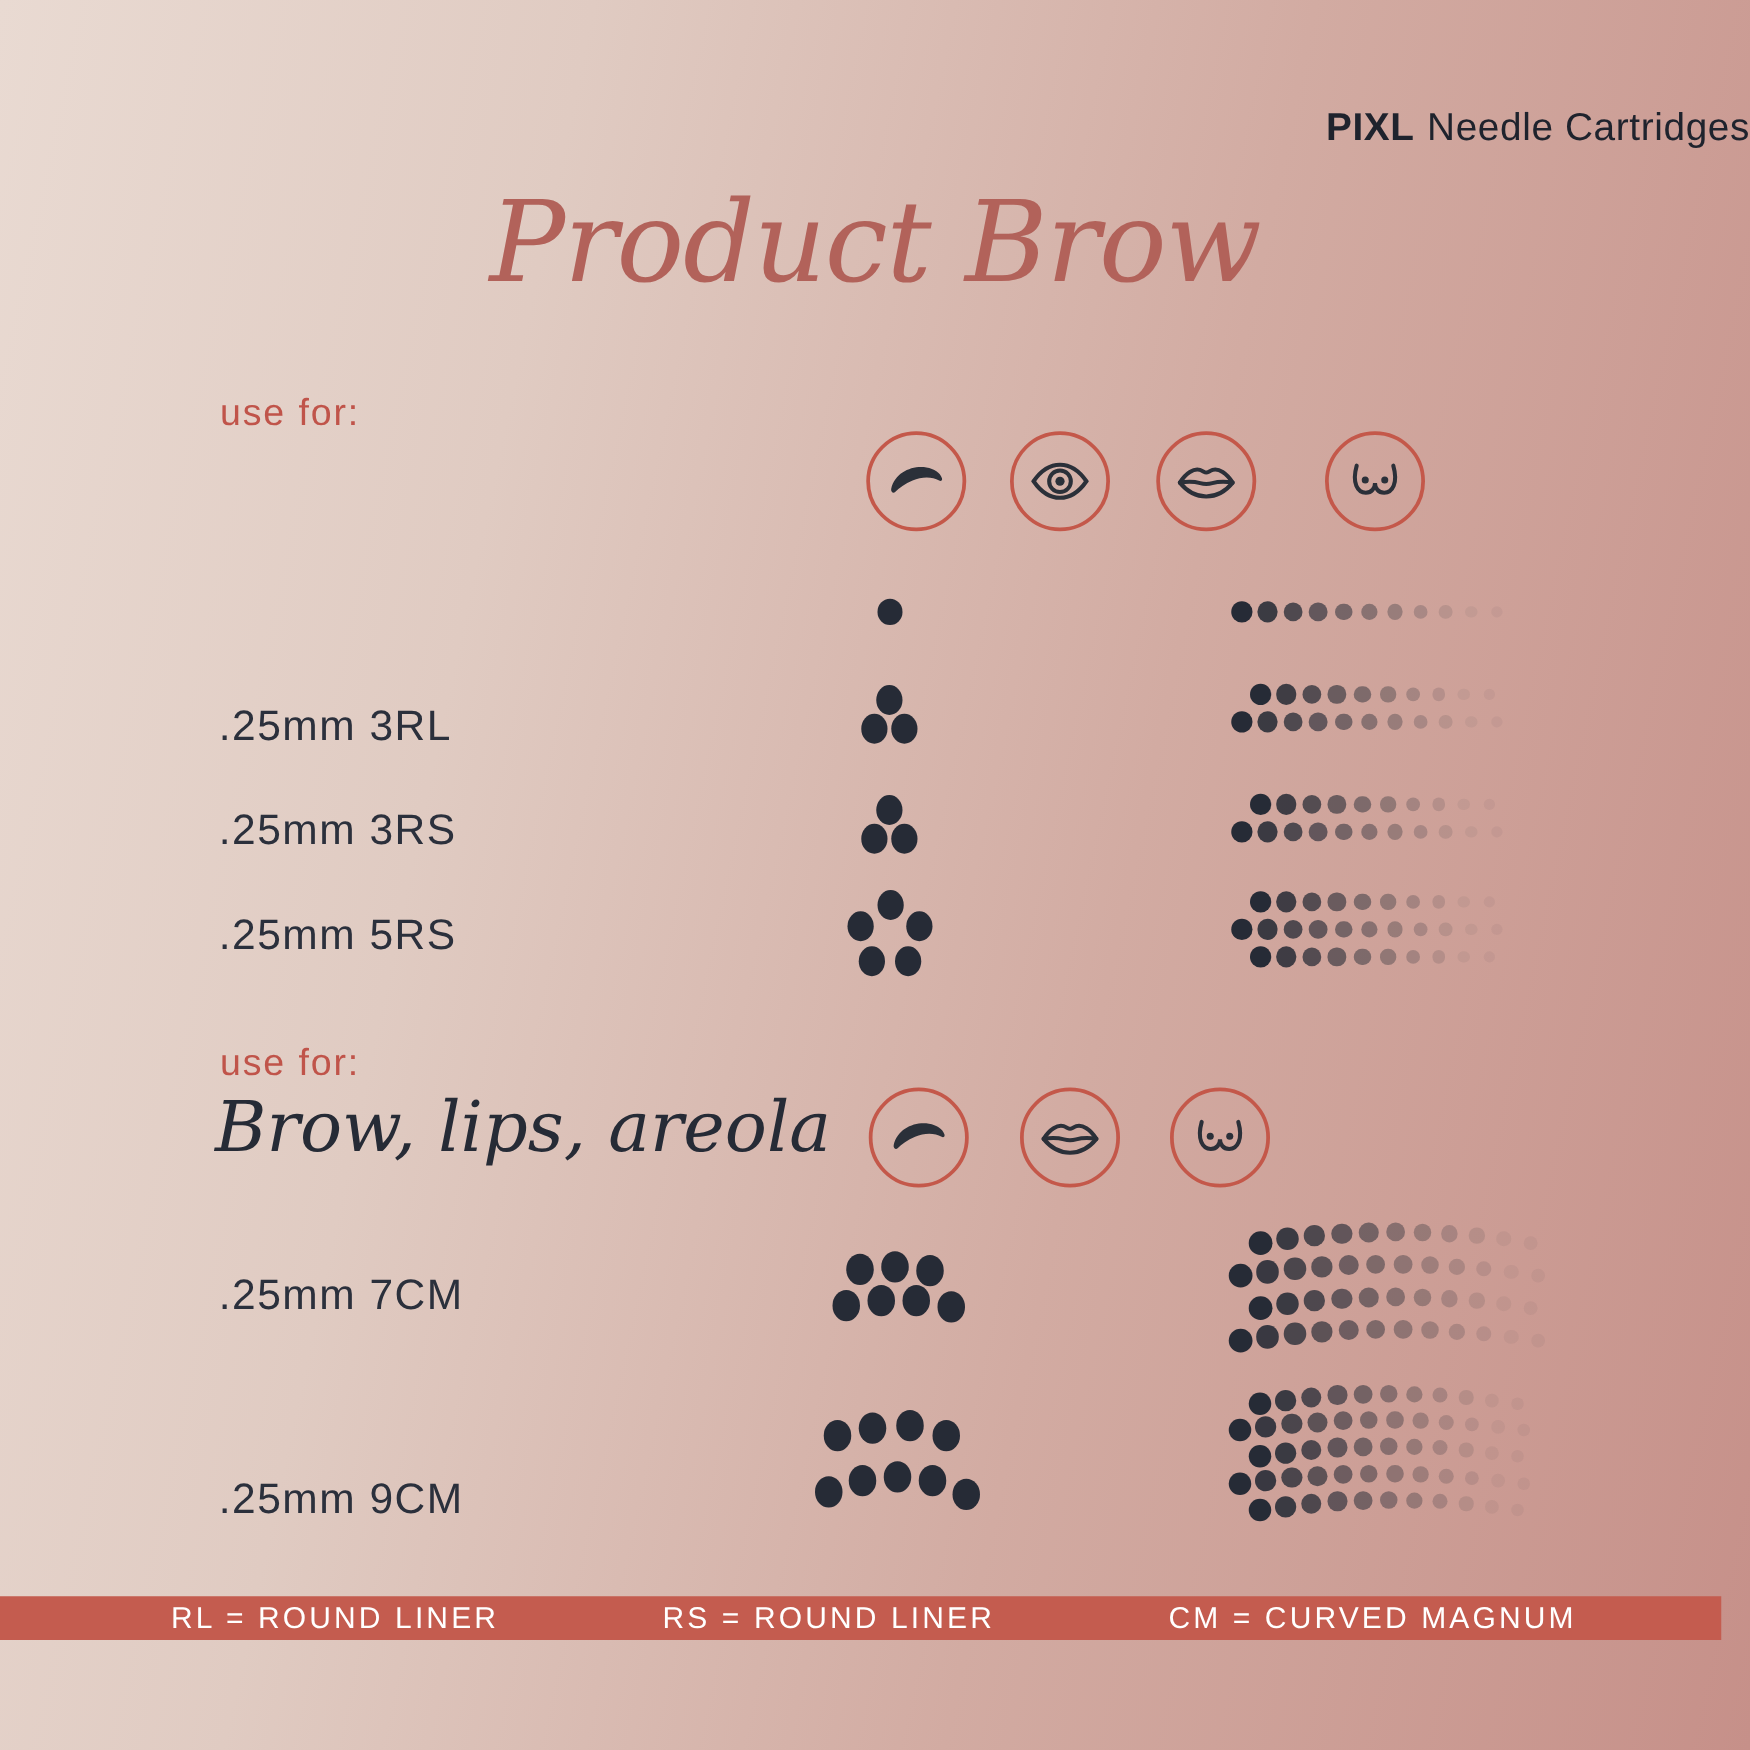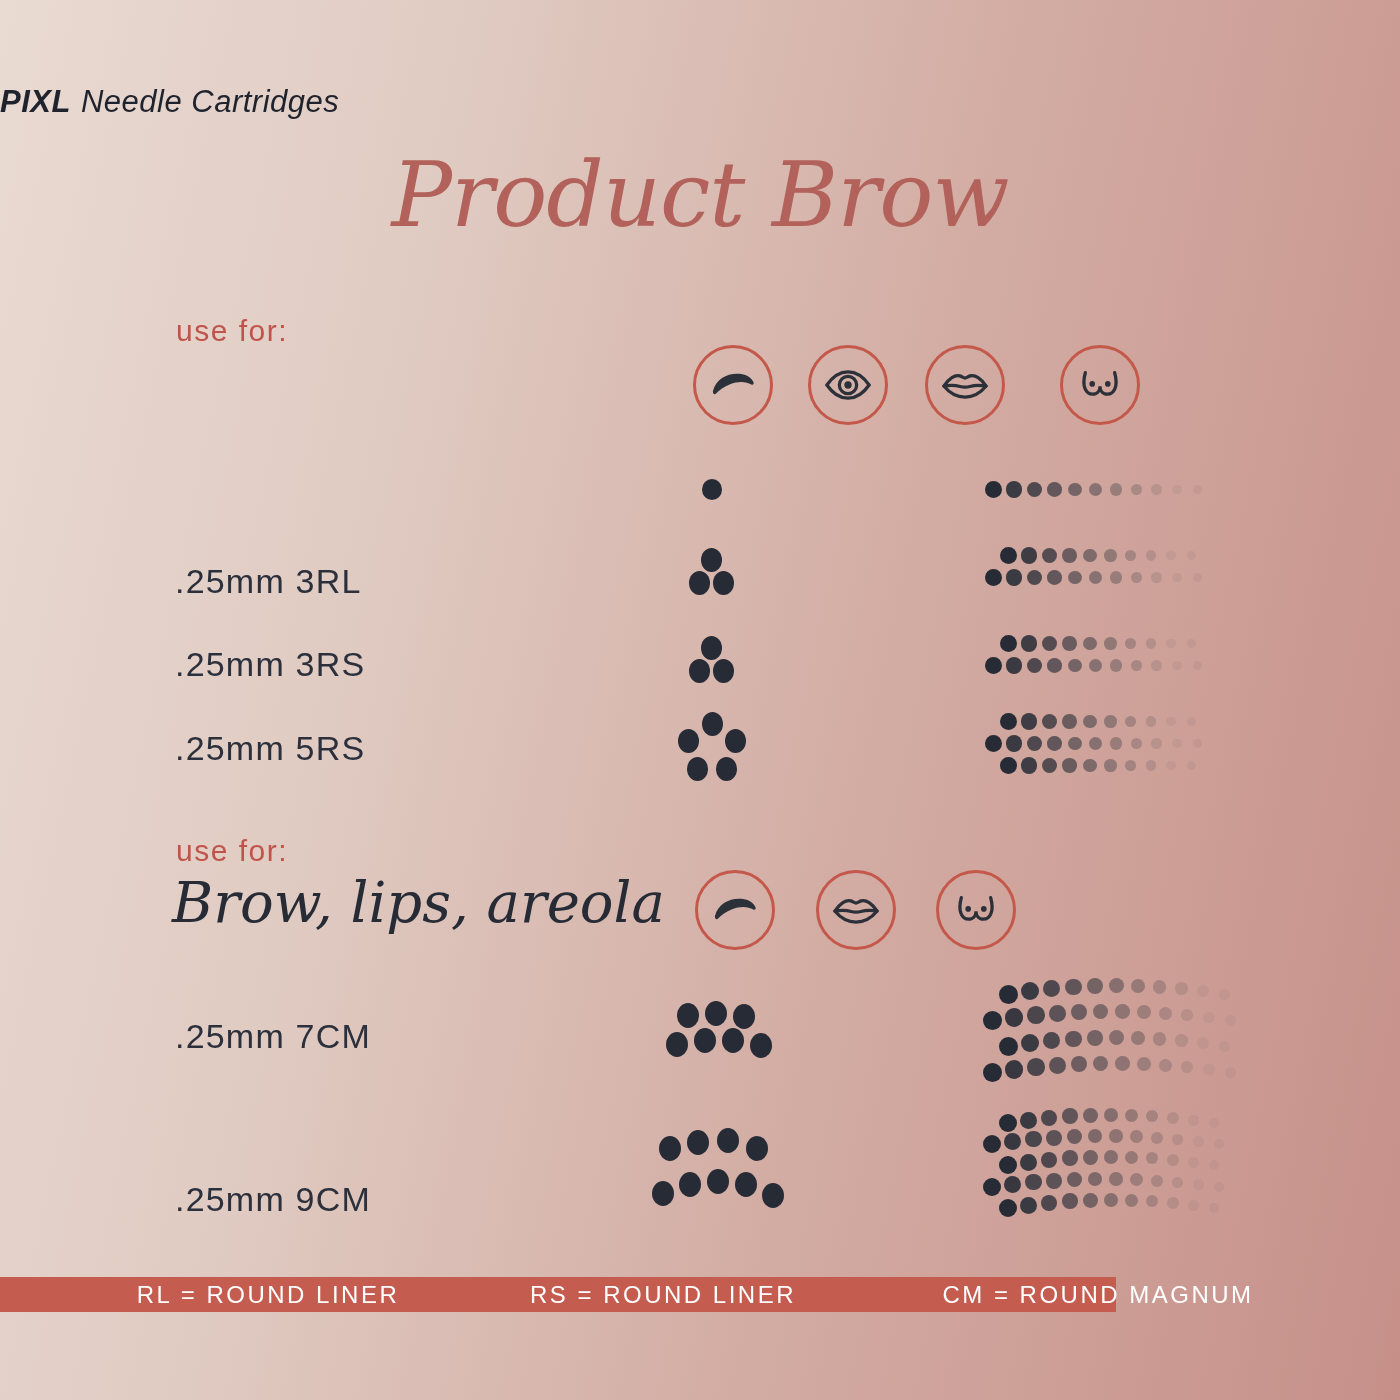--- a/index.html
+++ b/index.html
@@ -1,42 +1,42 @@
 <!DOCTYPE html>
 <html><head>
 <meta charset="utf-8">
 <style>
   html,body{margin:0;padding:0;}
   .canvas{
     position:relative;width:1400px;height:1400px;overflow:hidden;
     background:linear-gradient(102deg,#e9dad2 0%,#e0cbc2 28%,#d2aba2 62%,#c69089 100%);
     font-family:"Liberation Sans",sans-serif;color:#262b36;
   }
-  .subtitle{position:absolute;left:0;right:0;top:84px;text-align:left;font-size:31px;color:#1f232d;letter-spacing:.5px;font-style:italic;}
+  .subtitle{position:absolute;left:0;right:0;top:84px;text-align:right;font-size:31px;color:#1f232d;letter-spacing:.5px;}
   .subtitle .brand{font-weight:700;margin-right:10px;}
   .title{position:absolute;left:0;right:0;top:142px;margin:0;text-align:center;
     font-family:"DejaVu Serif",serif;font-style:italic;font-weight:400;font-size:90px;color:#b2625a;letter-spacing:-1px;}
   .usefor{position:absolute;left:176px;font-size:30px;color:#c0544a;letter-spacing:1.5px;}
   .heading{position:absolute;left:172px;font-family:"DejaVu Serif",serif;font-style:italic;font-weight:400;font-size:56px;color:#262b36;line-height:1.1;}
   .uf1{top:314px}.hd1{top:352px}
   .uf2{top:834px}.hd2{top:872px}
   .pg-icon{position:absolute;width:80px;height:80px;border:3px solid #c4584a;border-radius:50%;
     display:flex;align-items:center;justify-content:center;box-sizing:border-box;}
   .pg-icon svg{width:52px;height:52px;display:block;}
   .i10{left:693px;top:345px}.i11{left:808px;top:345px}.i12{left:925px;top:345px}.i13{left:1060px;top:345px}
   .i20{left:695px;top:870px}.i21{left:816px;top:870px}.i22{left:936px;top:870px}
   .rowlabel{position:absolute;left:175px;font-size:34px;font-weight:300;letter-spacing:1.2px;color:#2b303c;white-space:nowrap;}
   .r0{top:471px}.r1{top:562px}.r2{top:645px}.r3{top:729px}.r4{top:1017px}.r5{top:1180px}
   .dots{position:absolute;}
   .dots i{position:absolute;display:block;background:#262b36;border-radius:50%;}
   .c0{left:702px;top:479px}.c1{left:689px;top:548px}.c2{left:689px;top:636px}
   .c3{left:677px;top:712px}.c4{left:666px;top:1001px}.c5{left:652px;top:1128px}
   .f0{left:985px;top:481px}.f1{left:985px;top:547px}.f2{left:985px;top:635px}
   .f3{left:985px;top:713px}.f4{left:983px;top:976px}.f5{left:983px;top:1106px}
-  .legend{position:absolute;left:0;top:1277px;width:1116px;height:35px;background:#c45c4f;}
+  .legend{position:absolute;left:0;top:1277px;width:1377px;height:35px;background:#c45c4f;}
   .legend span{position:absolute;top:50%;transform:translate(-50%,-50%);color:#ffffff;font-size:24px;
     letter-spacing:2.5px;font-weight:500;white-space:nowrap;}
   .l0{left:268px}.l1{left:663px}.l2{left:1098px}
   .glyph{stroke:#2b3039;}
 </style>
 </head>
 <body>
 
 <div class="canvas">
 
@@ -341,16 +341,16 @@
       <i style="left: 142px; top: 87.72px; width: 13.2px; height: 13.2px; opacity: 0.32;"></i>
       <i style="left: 163px; top: 89.08px; width: 12.4px; height: 12.4px; opacity: 0.22;"></i>
       <i style="left: 184px; top: 91.08px; width: 11.6px; height: 11.6px; opacity: 0.13;"></i>
       <i style="left: 205px; top: 93.72px; width: 10.8px; height: 10.8px; opacity: 0.06;"></i>
       <i style="left: 226px; top: 97px; width: 10px; height: 10px; opacity: 0.05;"></i>
     </div>
 
   <div class="legend">
     <span class="l0">RL = ROUND LINER</span>
     <span class="l1">RS = ROUND LINER</span>
-    <span class="l2">CM = ROUND MAGNUM</span>
+    <span class="l2">CM = CURVED MAGNUM</span>
   </div>
 
 </div>
 
 </body></html>

